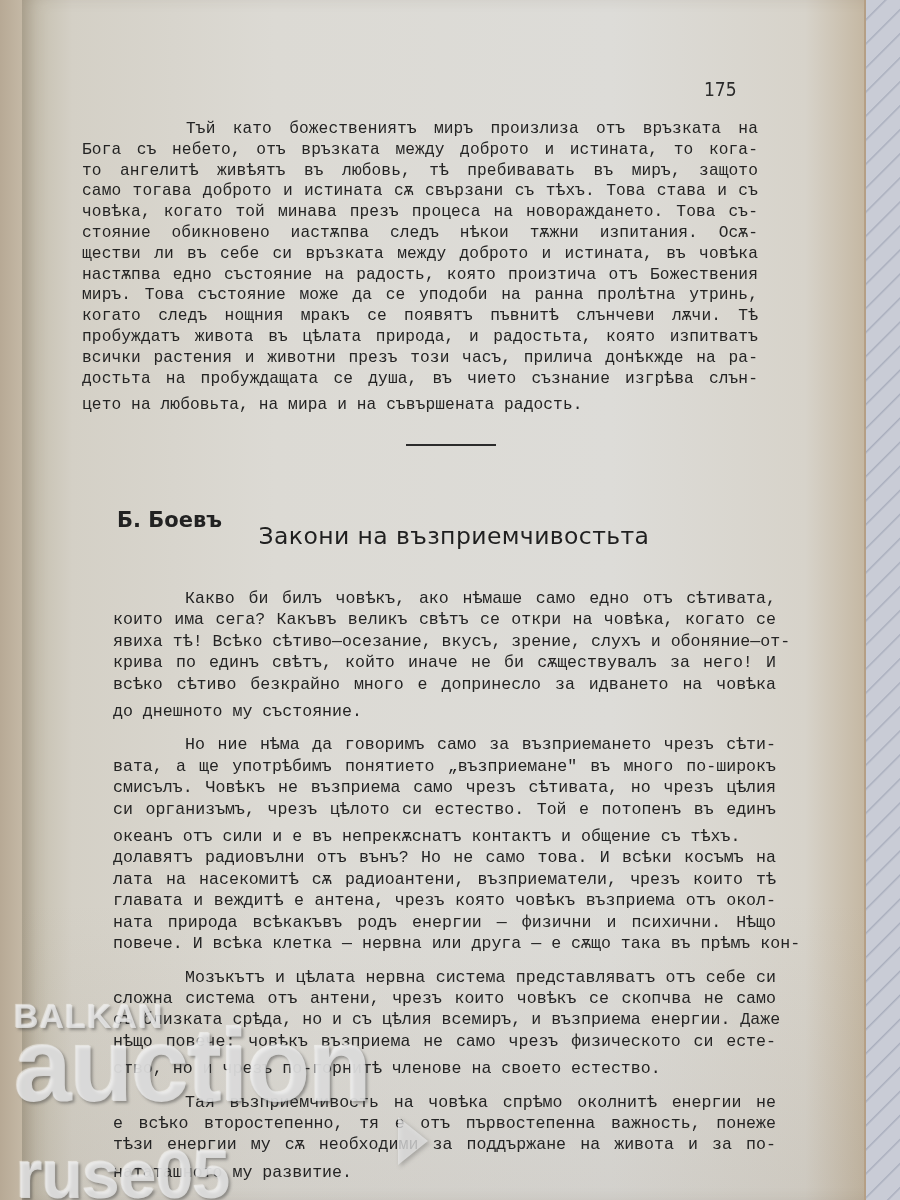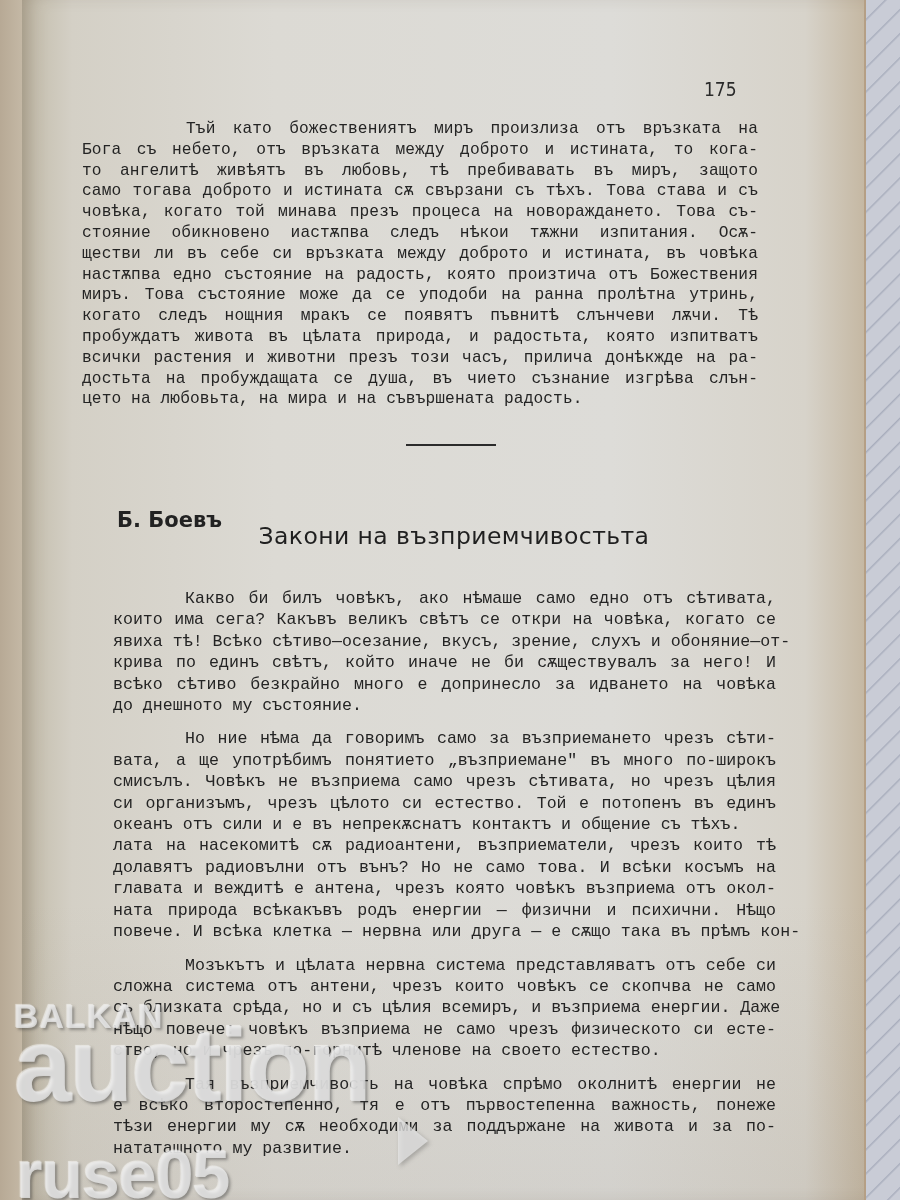--- a/index.html
+++ b/index.html
@@ -66,20 +66,21 @@
       font-family: Liberation Mono, monospace;
     }
     .line {
       display: block;
       white-space: nowrap;
       text-align: justify;
       text-align-last: justify;
     }
     .line.last {
       text-align-last: left;
+      margin-top: 6px;
     }
     .line.indent {
       padding-left: 104px;
     }
     .block-1 {
       top: 119px;
       letter-spacing: 0.1px;
     }
     .divider {
       position: absolute;
@@ -199,22 +200,22 @@
   <span class="line">които има сега? Какъвъ великъ свѣтъ се откри на човѣка, когато се</span>
   <span class="line">явиха тѣ! Всѣко сѣтиво—осезание, вкусъ, зрение, слухъ и обоняние—от-</span>
   <span class="line">крива по единъ свѣтъ, който иначе не би сѫществувалъ за него! И</span>
   <span class="line">всѣко сѣтиво безкрайно много е допринесло за идването на човѣка</span>
   <span class="line last">до днешното му състояние.</span>
   <span class="line indent">Но ние нѣма да говоримъ само за възприемането чрезъ сѣти-</span>
   <span class="line">вата, а ще употрѣбимъ понятието „възприемане" въ много по-широкъ</span>
   <span class="line">смисълъ. Човѣкъ не възприема само чрезъ сѣтивата, но чрезъ цѣлия</span>
   <span class="line">си организъмъ, чрезъ цѣлото си естество. Той е потопенъ въ единъ</span>
   <span class="line last">океанъ отъ сили и е въ непрекѫснатъ контактъ и общение съ тѣхъ.</span>
+  <span class="line">долавятъ радиовълни отъ вънъ? Но не само това. И всѣки косъмъ на</span>
   <span class="line">лата на насекомитѣ сѫ радиоантени, възприематели, чрезъ които тѣ</span>
-  <span class="line">долавятъ радиовълни отъ вънъ? Но не само това. И всѣки косъмъ на</span>
   <span class="line">главата и веждитѣ е антена, чрезъ която човѣкъ възприема отъ окол-</span>
   <span class="line">ната природа всѣкакъвъ родъ енергии — физични и психични. Нѣщо</span>
   <span class="line">повече. И всѣка клетка — нервна или друга — е сѫщо така въ прѣмъ кон-</span>
   <span class="line indent">Мозъкътъ и цѣлата нервна система представляватъ отъ себе си</span>
   <span class="line">сложна система отъ антени, чрезъ които човѣкъ се скопчва не само</span>
   <span class="line">съ близката срѣда, но и съ цѣлия всемиръ, и възприема енергии. Даже</span>
   <span class="line">нѣщо повече: човѣкъ възприема не само чрезъ физическото си есте-</span>
   <span class="line last">ство, но и чрезъ по-горнитѣ членове на своето естество.</span>
   <span class="line indent">Тая възприемчивость на човѣка спрѣмо околнитѣ енергии не</span>
   <span class="line">е всѣко второстепенно, тя е отъ първостепенна важность, понеже</span>

